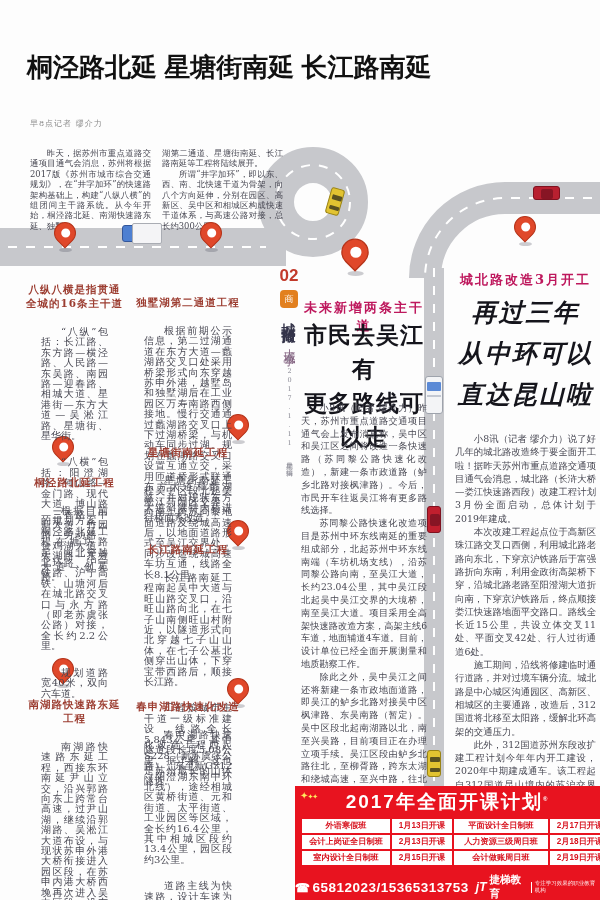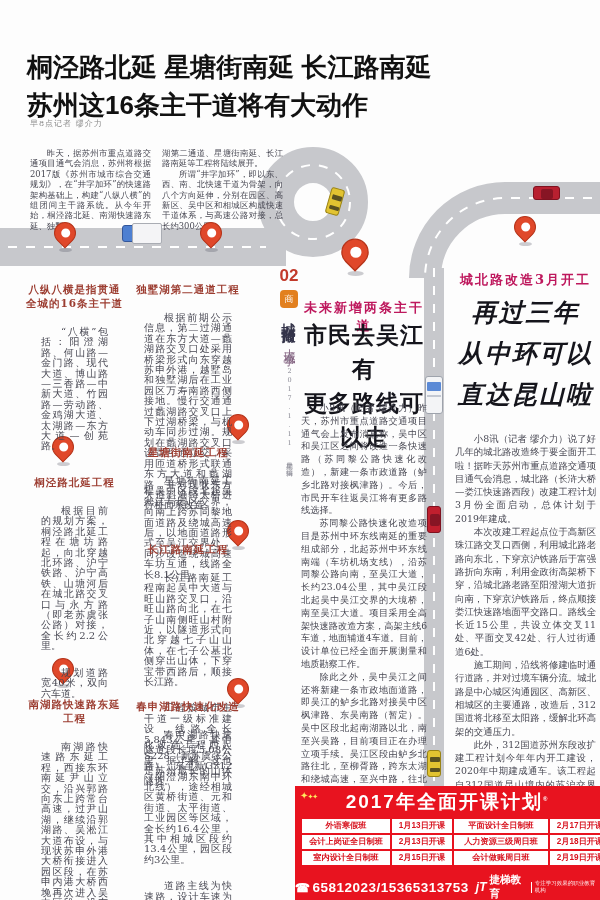--- a/index.html
+++ b/index.html
@@ -102,21 +102,20 @@
     <path d="M -10 247 H 266" stroke="#ffffff" stroke-width="2" stroke-dasharray="9 9" fill="none"></path>
     <circle cx="313" cy="202" r="37" stroke="#ffffff" stroke-width="2" stroke-dasharray="9 9" fill="none"></circle>
     <path d="M 610 198 H 505 A 80 80 0 0 0 425 278" stroke="#c7c8cc" stroke-width="32" fill="none"></path>
     <path d="M 434 268 V 810" stroke="#c7c8cc" stroke-width="20" fill="none"></path>
     <path d="M 610 198 H 505 A 80 80 0 0 0 425 278" stroke="#ffffff" stroke-width="2" stroke-dasharray="9 9" fill="none"></path>
     <path d="M 434 268 V 810" stroke="#ffffff" stroke-width="2" stroke-dasharray="9 9" fill="none"></path>
   </svg>
 
   <div class="abs headline">
     <div>桐泾路北延 星塘街南延 长江路南延</div>
-    <div>苏州这16条主干道将有大动作</div>
   </div>
   <div class="abs byline">早8点记者 缪介力</div>
 
   <div class="abs introcol" style="left:30px;">
     <p class="indent">昨天，据苏州市重点道路交通项目通气会消息，苏州将根据2017版《苏州市城市综合交通规划》，在“井字加环”的快速路架构基础上，构建“八纵八横”的组团间主干路系统。从今年开始，桐泾路北延、南湖快速路东延、独墅</p>
   </div>
   <div class="abs introcol" style="left:162px;">
     <p>湖第二通道、星塘街南延、长江路南延等工程将陆续展开。</p>
     <p class="indent">所谓“井字加环”，即以东、西、南、北快速干道为骨架，向八个方向延伸，分别在园区、高新区、吴中区和相城区构成快速干道体系，与高速公路对接，总长约300公里。</p>
   </div>
@@ -187,34 +186,35 @@
     <div class="vtxt papername">城市商报</div>
     <div class="vslash">/</div>
     <div class="vtxt sectionname">大城事</div>
     <div class="vslash">/</div>
     <div class="vtxt vdate">2017.1.11 星期三</div>
     <div class="vtxt vdate">编辑</div>
   </div>
 
   <div class="proj w-left" style="top:283px;">
     <h3>八纵八横是指贯通全城的16条主干道</h3>
+    <p>“八纵”包括：长江路、东方路—横泾路、人民路—东吴路、南园路—迎春路、相城大道、星港街—东方大道—吴淞江路、星塘街、星华街。</p>
     <p>“八横”包括：阳澄湖路、何山路—金门路、现代大道、博山路—三香路—中新大道、竹园路—劳动路、金鸡湖大道、太湖路—东方大道—创苑路。</p>
   </div>
   <div class="proj w-left" style="top:476px;">
     <h3>桐泾路北延工程</h3>
     <p>根据目前的规划方案，桐泾路北延工程在塘坊路起，向北穿越北环路、沪宁铁路、沪宁高铁、山塘河后在城北路交叉口与永方路（即老苏虞张公路）对接，全长约2.2公里。</p>
     <p>规划道路宽40米，双向六车道。</p>
   </div>
   <div class="proj w-left" style="top:698px;">
     <h3>南湖路快速路东延工程</h3>
     <p>南湖路快速路东延工程，西接东环南延尹山立交，沿兴郭路向东上跨常台高速，过尹山湖，继续沿郭湖路、吴淞江大道布设，与现状苏申外港大桥衔接进入园区段，在苏申内港大桥西堍再次进入吴中区段，沿东方大道至中环东线吴淞江立交。</p>
     <p>项目主线采用双向6车道，辅路双向4-6车道，吴中区段全长约5.9公里。</p>
   </div>
 
-  <div class="proj w-mid" style="top:283px;">
+  <div class="proj w-mid" style="top:296px;">
     <h3>独墅湖第二通道工程</h3>
     <p>根据前期公示信息，第二过湖通道在东方大道—蠡湖路交叉口处采用桥梁形式向东穿越苏申外港，越墅岛和独墅湖后在工业园区万寿南路西侧接地。慢行交通通过蠡湖路交叉口上下过湖桥梁，与机动车同步过湖。规划在蠡湖路交叉口设置互通立交，采用匝道桥形式联通东方大道和蠡湖路，并对现状东方大道斜港特大桥进行桥面系改造。</p>
   </div>
   <div class="proj w-mid" style="top:446px;">
     <h3>星塘街南延工程</h3>
     <p>星塘街南延工程吴中区段北起吴淞江与园区交界，向南上跨苏同黎地面道路及绕城高速后，以地面道路形式至吴江交界处，同步改造绕城高速车坊互通，线路全长8.1公里。</p>
   </div>
   <div class="proj w-mid" style="top:543px;">
     <h3>长江路南延工程</h3>
     <p>长江路南延工程南起吴中大道与旺山路交叉口，沿旺山路向北，在七子山南侧旺山村附近，以隧道形式向北穿越七子山山体，在七子公墓北侧穿出山体，下穿宝带西路后，顺接长江路。</p>

